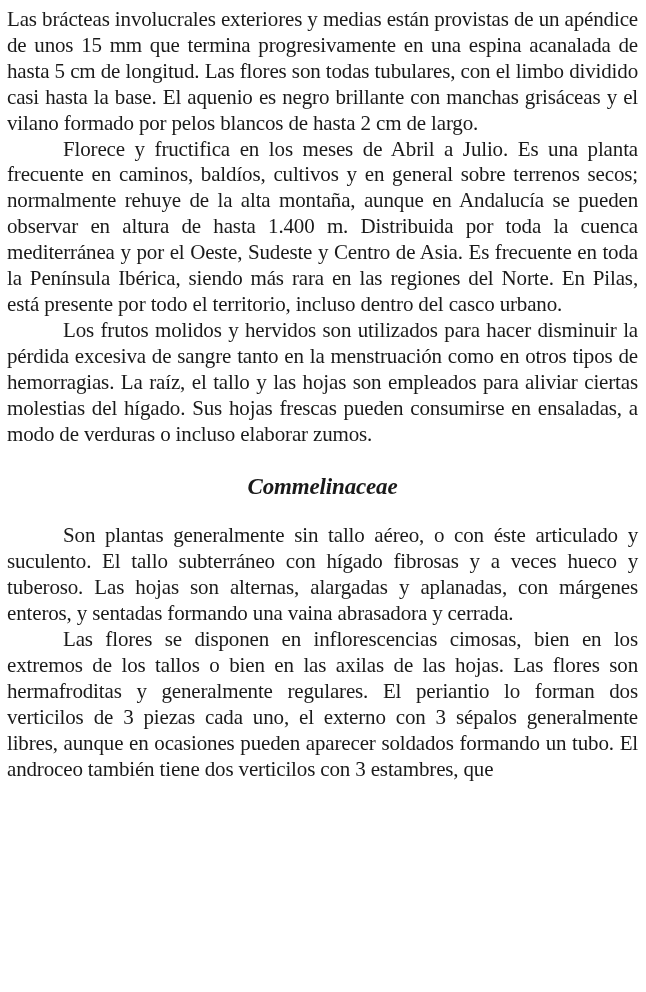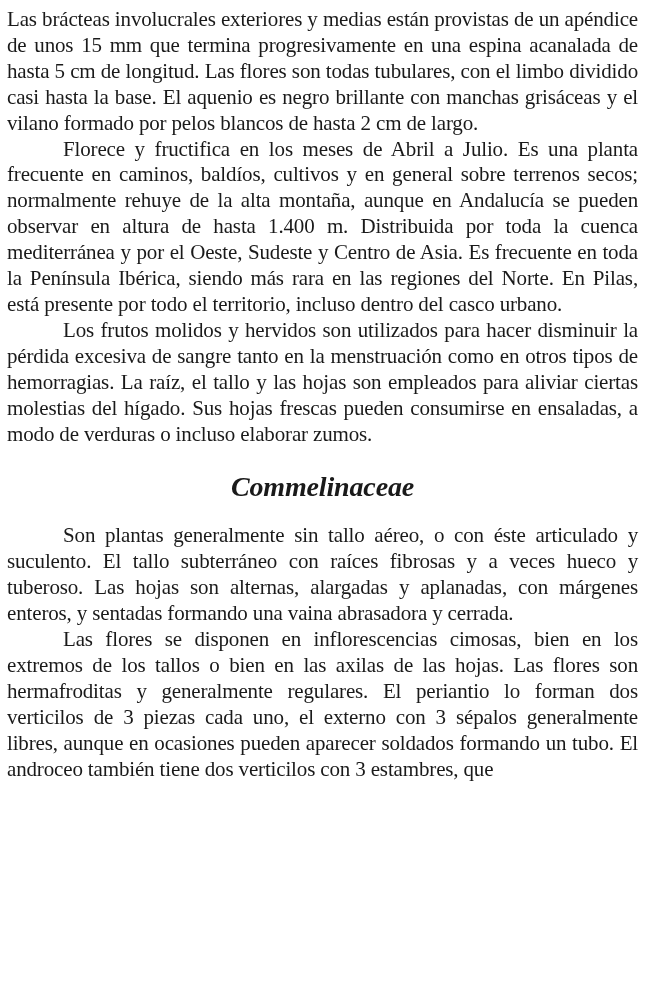--- a/index.html
+++ b/index.html
@@ -27,21 +27,21 @@
   }
   .para {
     margin: 0;
     text-indent: 56px;
   }
   .para.first {
     text-indent: 0;
   }
   .family-heading {
     margin: 25px 0 21px 0;
-    font-size: 28px;
+    font-size: 23px;
     line-height: 30px;
     font-weight: bold;
     font-style: italic;
     text-align: center;
     text-indent: 0;
   }
 </style>
 </head>
 <body>
 
@@ -49,17 +49,17 @@
 
   <p class="para first">Las brácteas involucrales exteriores y medias están provistas de un apéndice de unos 15 mm que termina progresivamente en una espina acanalada de hasta 5 cm de longitud. Las flores son todas tubulares, con el limbo dividido casi hasta la base. El aquenio es negro brillante con manchas grisáceas y el vilano formado por pelos blancos de hasta 2 cm de largo.</p>
 
   <p class="para">Florece y fructifica en los meses de Abril a Julio. Es una planta frecuente en caminos, baldíos, cultivos y en general sobre terrenos secos; normalmente rehuye de la alta montaña, aunque en Andalucía se pueden observar en altura de hasta 1.400 m. Distribuida por toda la cuenca mediterránea y por el Oeste, Sudeste y Centro de Asia. Es frecuente en toda la Península Ibérica, siendo más rara en las regiones del Norte. En Pilas, está presente por todo el territorio, incluso dentro del casco urbano.</p>
 
   <p class="para">Los frutos molidos y hervidos son utilizados para hacer disminuir la pérdida excesiva de sangre tanto en la menstruación como en otros tipos de hemorragias. La raíz, el tallo y las hojas son empleados para aliviar ciertas molestias del hígado. Sus hojas frescas pueden consumirse en ensaladas, a modo de verduras o incluso elaborar zumos.</p>
 
   <h2 class="family-heading">Commelinaceae</h2>
 
 
-  <p class="para">Son plantas generalmente sin tallo aéreo, o con éste articulado y suculento. El tallo subterráneo con raíces fibrosas y a veces hueco y tuberoso. Las hojas son alternas, alargadas y aplanadas, con márgenes enteros, y sentadas formando una vaina abrasadora y cerrada.</p>
+  <p class="para">Son plantas generalmente sin tallo aéreo, o con éste articulado y suculento. El tallo subterráneo con hígado fibrosas y a veces hueco y tuberoso. Las hojas son alternas, alargadas y aplanadas, con márgenes enteros, y sentadas formando una vaina abrasadora y cerrada.</p>
 
   <p class="para">Las flores se disponen en inflorescencias cimosas, bien en los extremos de los tallos o bien en las axilas de las hojas. Las flores son hermafroditas y generalmente regulares. El periantio lo forman dos verticilos de 3 piezas cada uno, el externo con 3 sépalos generalmente libres, aunque en ocasiones pueden aparecer soldados formando un tubo. El androceo también tiene dos verticilos con 3 estambres, que</p>
 
 </div>
 
 </body></html>

